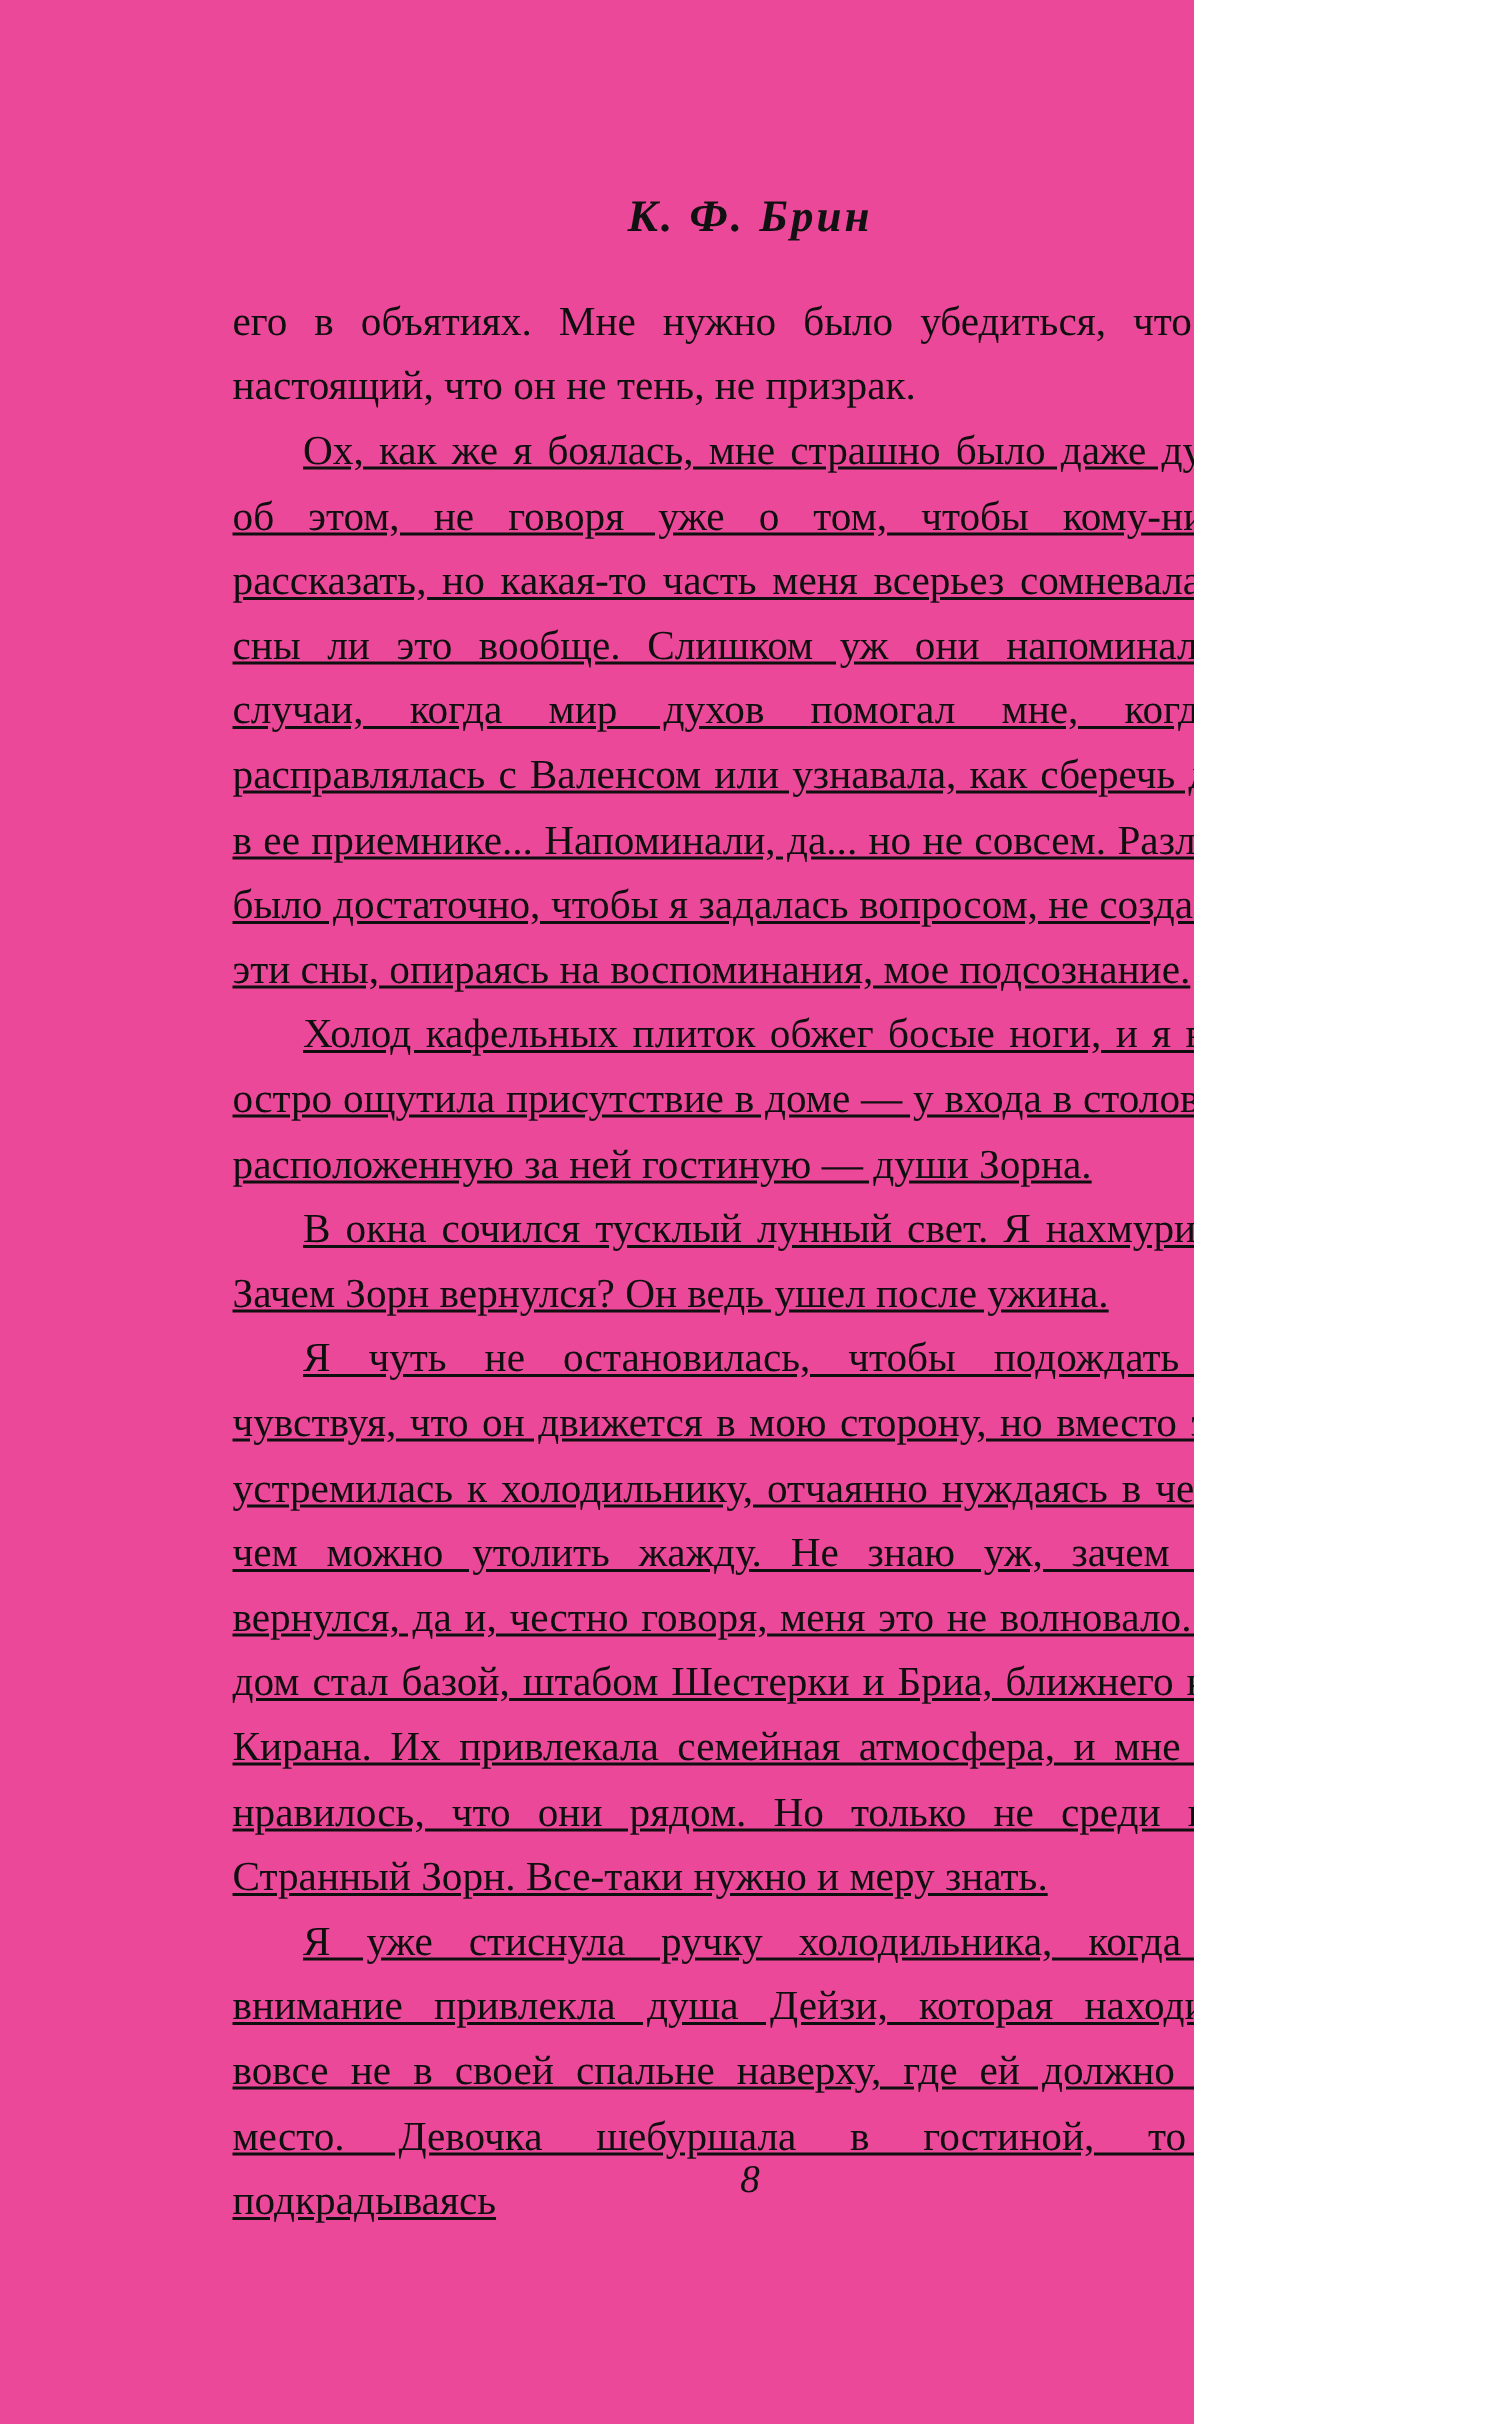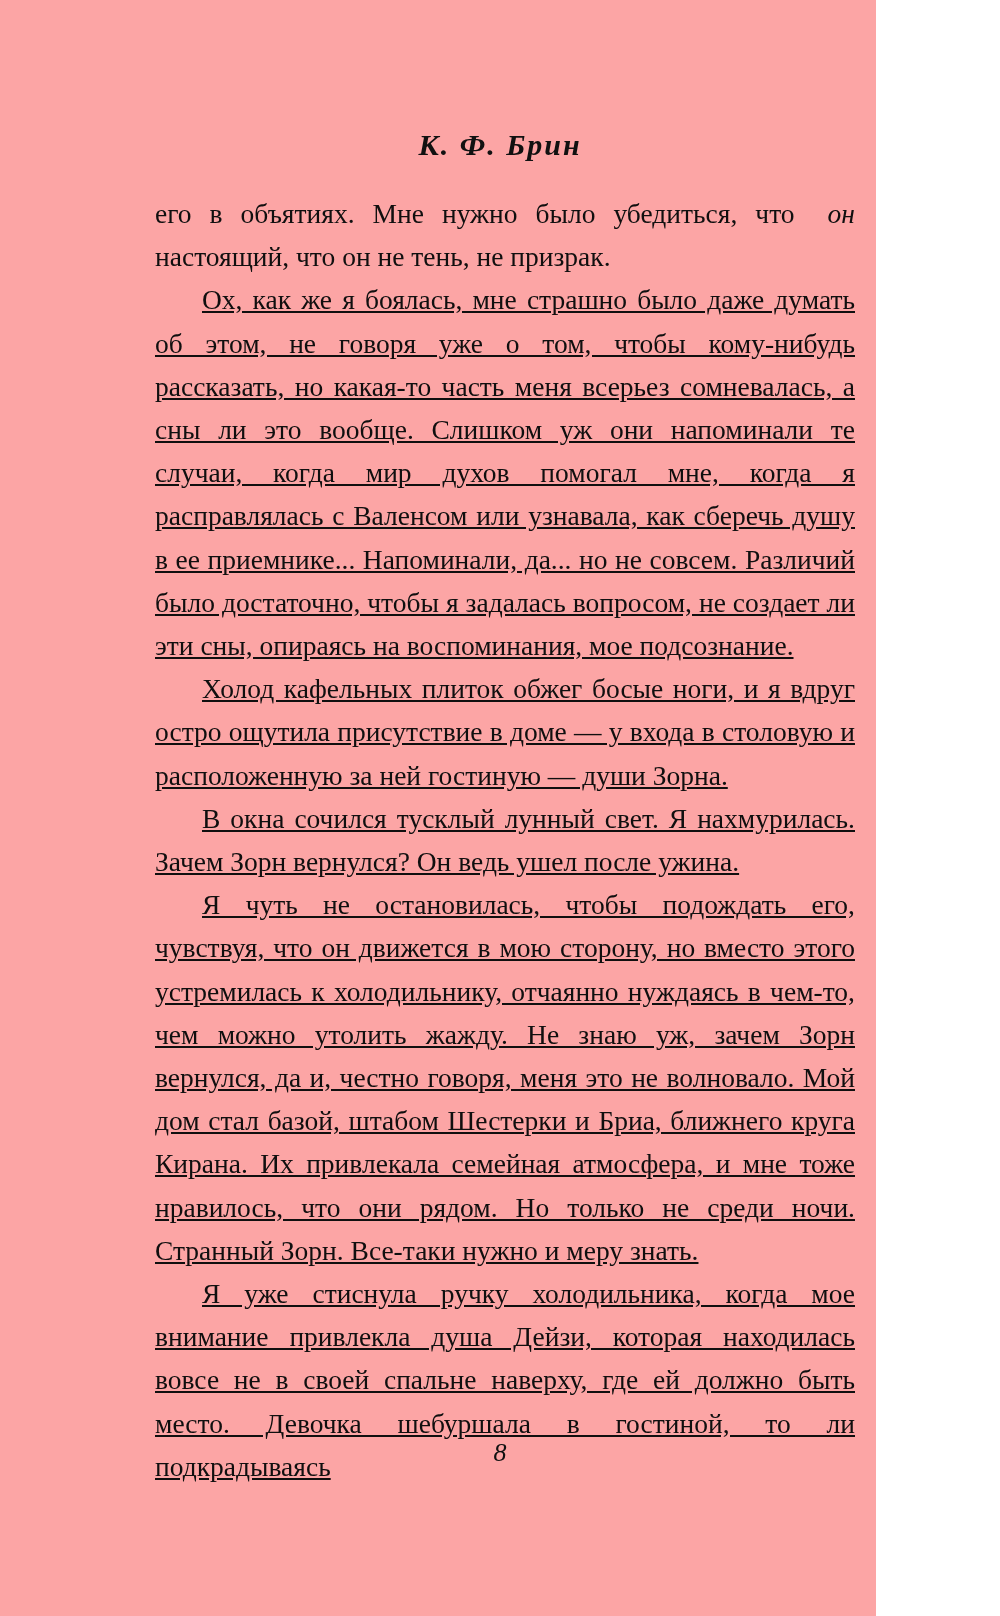--- a/index.html
+++ b/index.html
@@ -2,23 +2,23 @@
 <html lang="ru"><head>
 <meta charset="utf-8">
 <style>
   html, body {
     margin: 0;
     padding: 0;
     background: #ffffff;
   }
   .page {
     position: relative;
-    width: 876px;
+    width: 796px;
     height: 1616px;
-    background: #fca5a5;
+    background: #ec4899;
     box-sizing: border-box;
     overflow: hidden;
   }
   .running-head {
     position: absolute;
     top: 128px;
     left: 0;
     width: 1000px;
     text-align: center;
     font-family: "Liberation Serif", serif;

